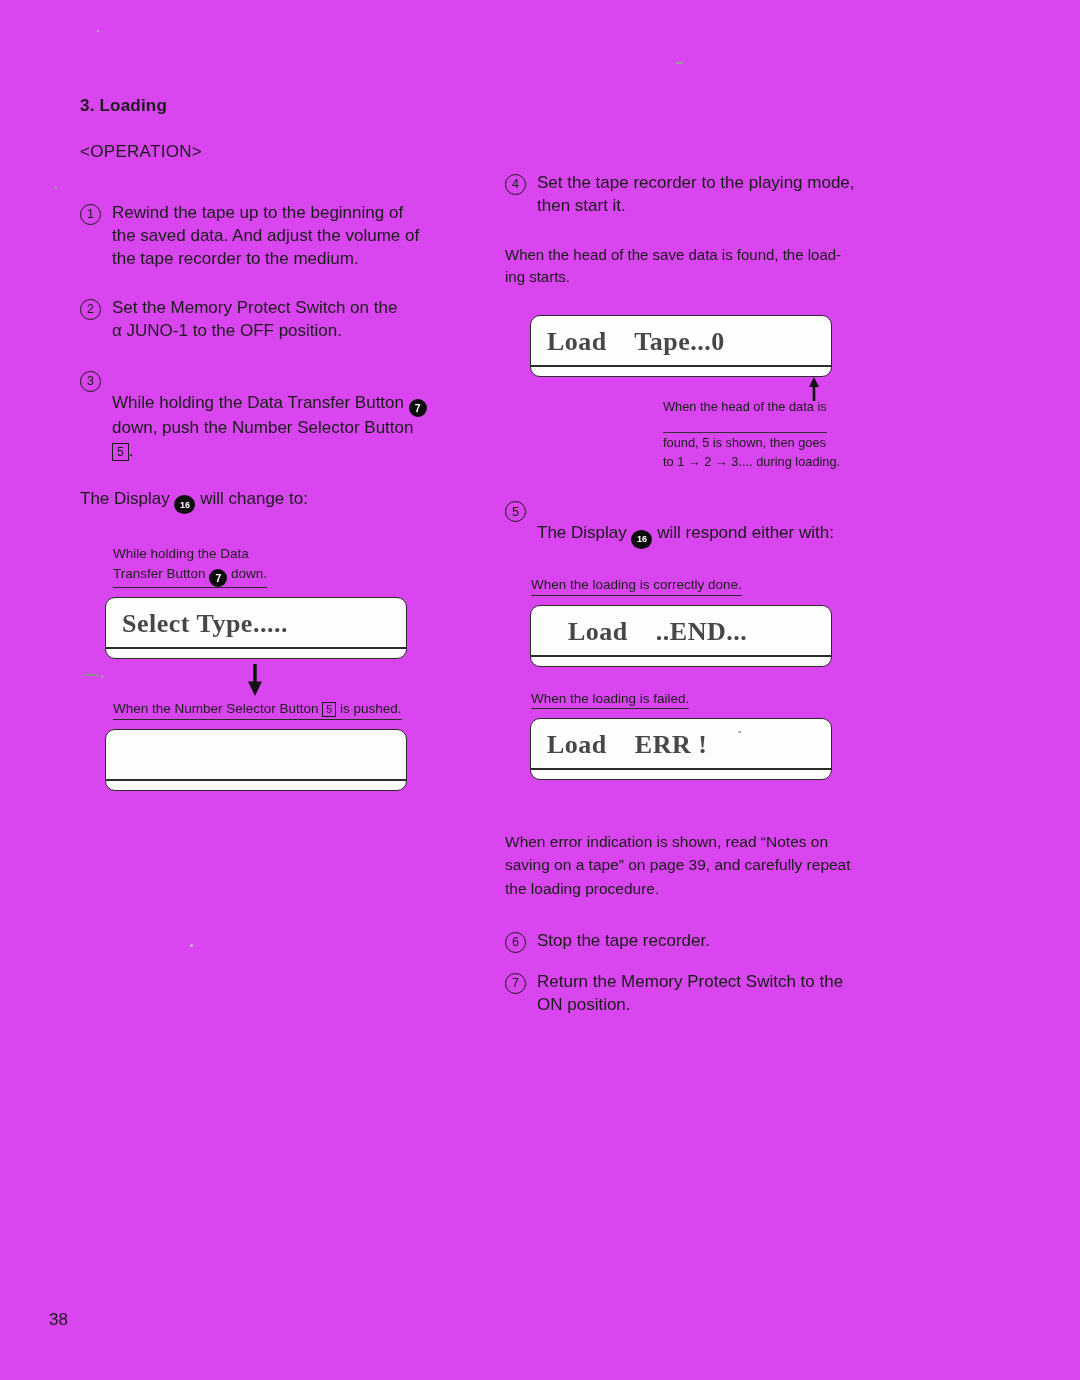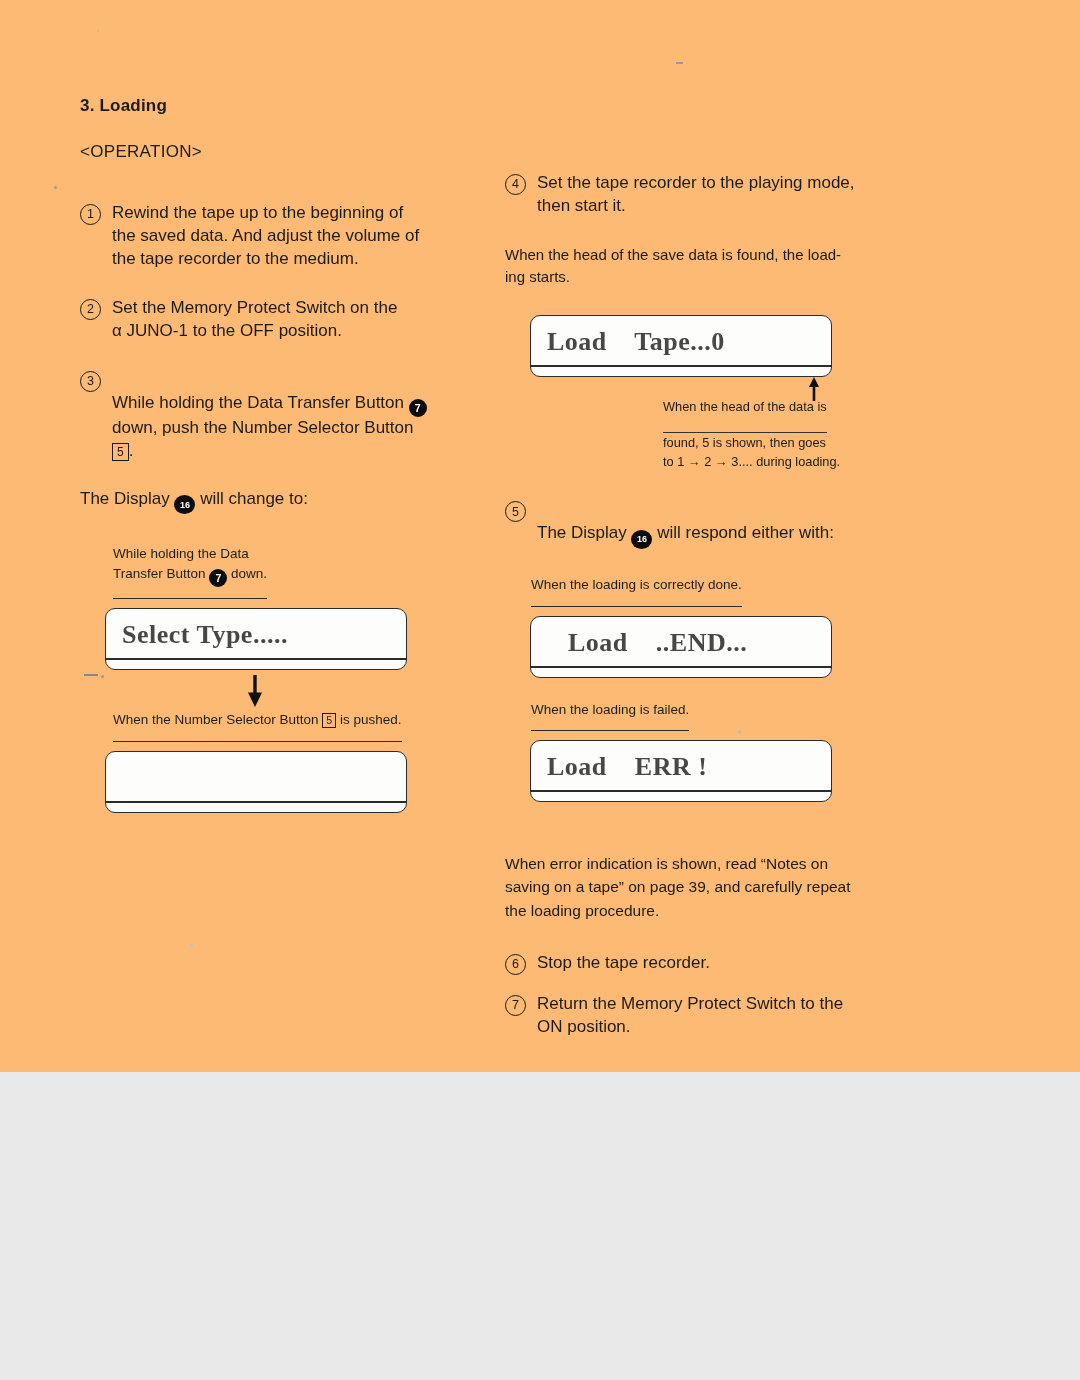--- a/index.html
+++ b/index.html
@@ -1,20 +1,20 @@
 <!DOCTYPE html>
 <html><head>
 <meta charset="utf-8">
 <style>
   * { margin:0; padding:0; box-sizing:border-box; }
   html,body { background:#e9e9e9; }
   body { font-family:"Liberation Sans", sans-serif; color:#1b1b1b; }
   .page {
-    position:relative; width:1080px; height:1072px; margin:0 auto;
-    background:#fdba74; overflow:hidden;
+    position:relative; width:1080px; height:1380px; margin:0 auto;
+    background:#d946ef; overflow:hidden;
   }
   .col-left  { position:absolute; left:80px;  top:96px;  width:405px; }
   .col-right { position:absolute; left:505px; top:172px; width:380px; }
 
   .title { font-size:17px; font-weight:bold; margin-bottom:26px; letter-spacing:.2px; }
   .operation { font-size:17px; margin-bottom:40px; letter-spacing:.3px; }
 
   .step { display:flex; gap:11px; margin-bottom:26px; font-size:17px; line-height:1.35; }
   .step-text { white-space:pre-line; max-width:350px; }
   .circ {
@@ -29,21 +29,21 @@
   }
   .badge-dark.wide { width:21px; height:19px; font-size:9px; }
   .boxnum {
     display:inline-block; border:1.4px solid #1b1b1b; padding:0 4px;
     font-size:12px; line-height:16px; vertical-align:0px;
   }
   .note-line { font-size:17px; margin:4px 0 30px 0; }
 
   .caption {
     display:inline-block; font-size:13.5px; color:#1e1e1e;
-    border-bottom:1.4px solid #2a2a2a; padding-bottom:11px; line-height:1.45;
+    border-bottom:1.4px solid #2a2a2a; padding-bottom:0; line-height:1.45;
   }
   .cap-indent-l { margin-left:33px; margin-bottom:9px; }
   .cap-indent-r { margin-left:26px; margin-bottom:9px; }
 
   .lcd {
     position:relative; width:302px; height:62px; margin-left:25px;
     border:1.6px solid #2b2b2b; border-radius:10px; padding:11px 16px 0 16px;
     background:#fdfdfc;
   }
   .lcd-text {

